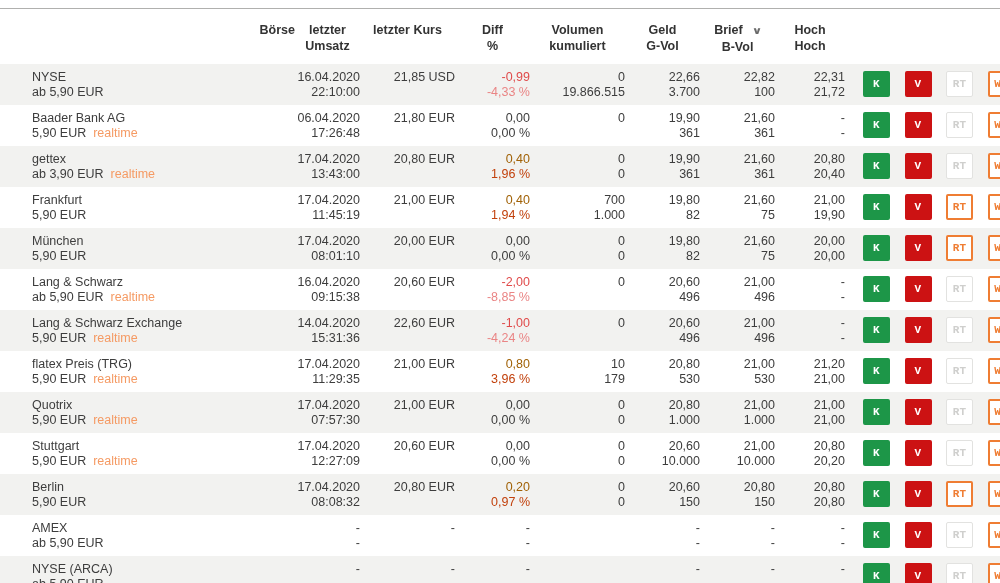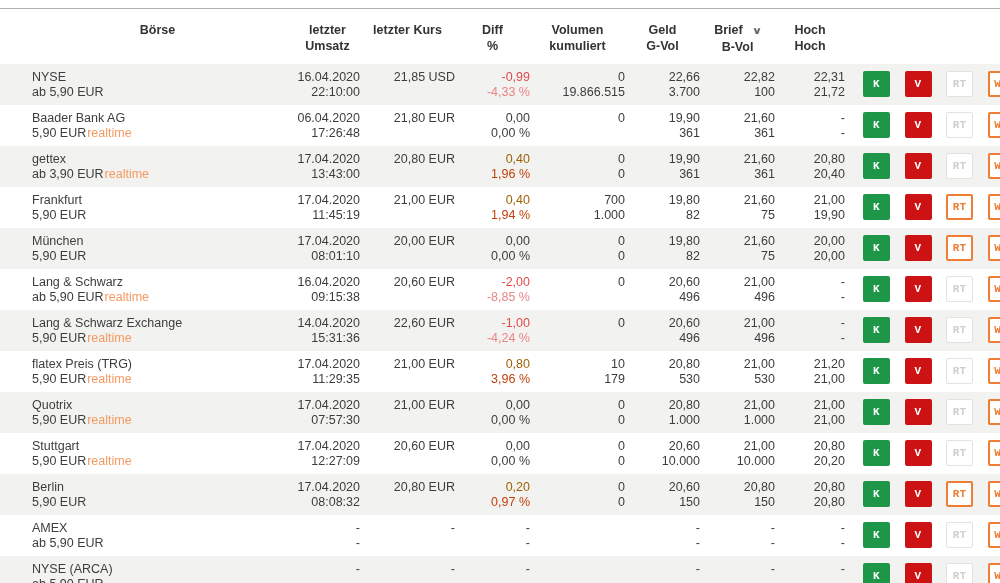--- a/index.html
+++ b/index.html
@@ -17,32 +17,32 @@
   col.c-diff{width:75px;}
   col.c-vol{width:95px;}
   col.c-geld{width:75px;}
   col.c-brief{width:75px;}
   col.c-hoch{width:70px;}
   col.c-btns{width:155px;}
   thead th{
     font-weight:bold;color:#333;vertical-align:top;
     padding:13px 0 9px 0;line-height:16px;font-size:12.5px;white-space:nowrap;
   }
-  thead th.first{text-align:center;padding-left:20px;}
+  thead th.first{text-align:right;padding-left:20px;}
   tbody td{
     vertical-align:top;text-align:right;padding:6px 0 5px 0;
     line-height:15px;white-space:nowrap;
   }
   tbody tr{height:40px;}
   tbody tr:nth-child(odd){background:#f2f2f0;}
   td.first{text-align:left;padding-left:32px;}
   .l1,.l2{display:block;}
   .name-line{color:#3d3d3d;}
   .fee-line{color:#3d3d3d;}
-  .realtime{color:#f59a63;margin-left:1px;}
+  .realtime{color:#f59a63;margin-left:7px;}
   .diff-down .l1{color:#e04b4b;}
   .diff-down .l2{color:#ea8585;}
   .diff-up .l1{color:#a16207;}
   .diff-up .l2{color:#c2410c;}
   .sort-icon{color:#6a6a6a;font-size:10px;margin-left:10px;display:inline-block;transform:scaleX(1.3);}
   td.btns{padding:7px 0 0 18px;text-align:left;font-family:Liberation Mono, monospace;}
   .btn{
     display:inline-flex;align-items:center;justify-content:center;
     width:27px;height:26px;box-sizing:border-box;border-radius:2px;
     font-size:11px;font-weight:bold;margin-right:7px;cursor:pointer;

